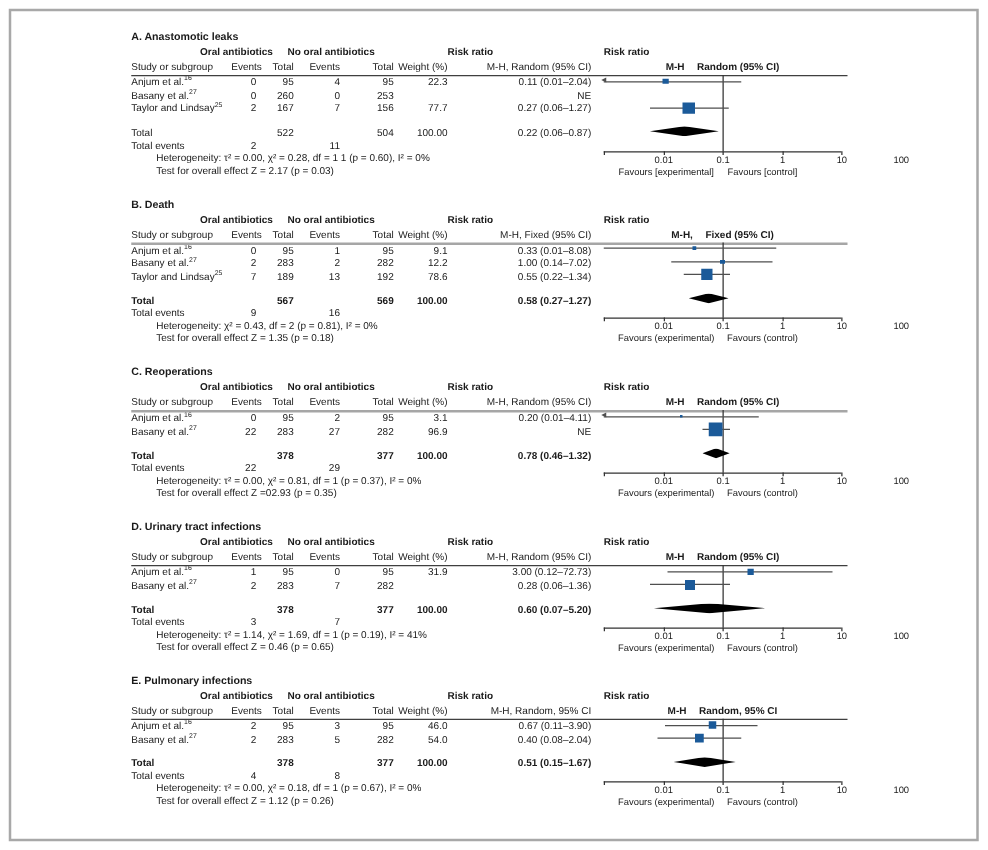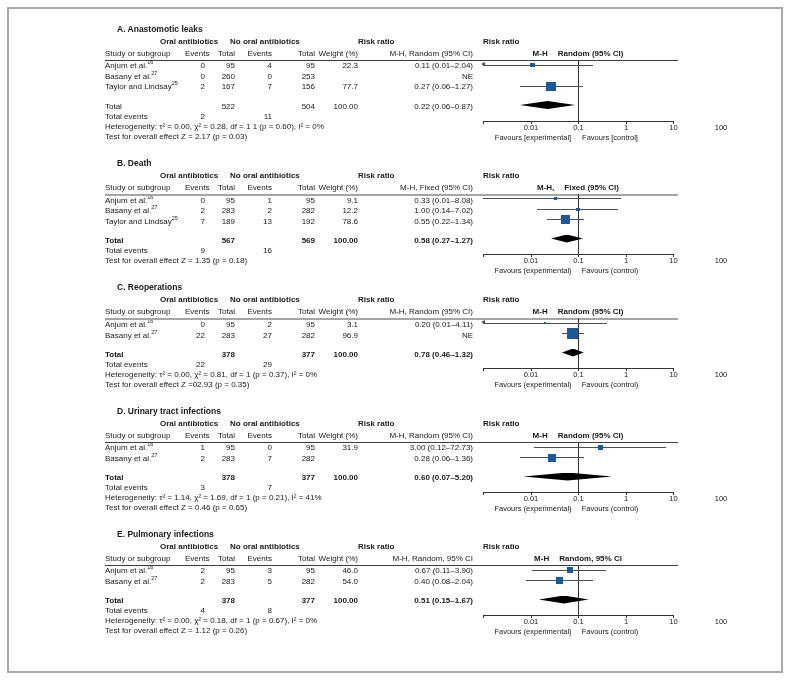--- a/index.html
+++ b/index.html
@@ -1,38 +1,38 @@
 <!DOCTYPE html>
 <html><head>
 <meta charset="utf-8">
 <style>
   html,body{margin:0;padding:0;width:790px;height:680px;background:#fff;overflow:hidden;
     font-family:"Liberation Sans","DejaVu Sans",sans-serif;color:#1a1a1a;}
   .frame{box-sizing:border-box;width:776px;height:666px;margin:7px;border:2px solid #a8a8a8;
     background:#fff;padding:14px 0 0 96px;position:relative;}
   .panel{position:relative;margin-bottom:15px;}
-  .p-title{font-weight:bold;font-size:8.5px;line-height:12px;margin:0 0 2px 12px;white-space:nowrap;}
+  .p-title{font-weight:bold;font-size:8.5px;line-height:12px;margin:0 0 2px 0;white-space:nowrap;}
   .p-body{position:relative;}
   .th1{position:relative;height:10px;font-weight:bold;font-size:8px;line-height:10px;}
   .th1 span{position:absolute;text-align:left;white-space:nowrap;}
   .th2{position:relative;height:13px;width:573px;}
   .th2.rule-thin{border-bottom:1.5px solid #3f3f3f;}
   .th2.rule-gray{border-bottom:2.5px solid #a6a6a6;}
   .grid{display:grid;grid-template-columns:80px 20px 30px 37px 43px 43px 115px;font-size:8px;line-height:10.5px;}
   .grid>div{white-space:nowrap;}
   .num{text-align:right;}
   .hgrid{font-weight:normal;line-height:13px;}
   .ph2{position:absolute;left:378px;top:0;width:190px;display:flex;justify-content:center;gap:10px;
     font-weight:bold;font-size:8px;line-height:13px;white-space:nowrap;}
   .srow{height:10.5px;}
   .spacer{height:8px;}
   .trow{line-height:11px;height:11px;}
   .bold{font-weight:bold;}
   .erow{height:10px;line-height:10px;}
-  .note{font-size:8px;line-height:10px;white-space:nowrap;}
+  .note{font-size:8px;line-height:10px;white-space:nowrap;margin-left:20px;}
   .plot{position:absolute;left:378px;top:23px;width:190px;}
   .vline{position:absolute;width:1px;background:#333;top:0;}
   .cil{position:absolute;height:1px;background:#4f4f4f;}
   .arrowL{position:absolute;width:0;height:0;border-top:2.5px solid transparent;
     border-bottom:2.5px solid transparent;border-right:4px solid #4f4f4f;}
   .sq{position:absolute;}
   .dia{position:absolute;height:8px;clip-path:polygon(0 50%,50% 0,100% 50%,50% 100%);}
   .axis{position:absolute;left:0;width:190px;height:0;border-top:1px solid #333;}
   .tick{position:absolute;width:1px;height:3px;background:#333;}
   .tlabel{position:absolute;transform:translateX(-50%);font-size:7.5px;line-height:8px;margin-left:48px;}
@@ -203,20 +203,21 @@
           </div>
           <div class="grid erow">
             <div class="study">Total events</div>
             <div class="num">9</div>
             <div class="num"></div>
             <div class="num">16</div>
             <div class="num"></div>
             <div class="num"></div>
             <div class="num"></div>
           </div>
+          <div class="note">Heterogeneity: χ² = 0.43, df = 2 (p = 0.81), I² = 0%</div>
           <div class="note">Test for overall effect Z = 1.35 (p = 0.18)</div>
           <div class="plot">
             <div class="vline" style="left: 95px; height: 60.5px;"></div>
             <div class="cil" style="left: 0px; width: 138.102px; top: 4.75px; background: rgb(79, 79, 79);"></div>
             <div class="sq" style="left: 70.6972px; top: 3.81775px; width: 2.8645px; height: 2.8645px; background: rgb(27, 90, 153);"></div>
             <div class="cil" style="left: 54.4411px; width: 80.7599px; top: 15.25px; background: rgb(79, 79, 79);"></div>
             <div class="sq" style="left: 93.4205px; top: 14.1705px; width: 3.159px; height: 3.159px; background: rgb(27, 90, 153);"></div>
             <div class="cil" style="left: 63.7651px; width: 37.2724px; top: 25.75px; background: rgb(79, 79, 79);"></div>
             <div class="sq" style="left: 77.9337px; top: 21.5165px; width: 9.467px; height: 9.467px; background: rgb(27, 90, 153);"></div>
             <div class="dia" style="left: 67.9898px; width: 31.9409px; top: 41px; background: rgb(0, 0, 0);"></div>
@@ -377,21 +378,21 @@
           </div>
           <div class="grid erow">
             <div class="study">Total events</div>
             <div class="num">3</div>
             <div class="num"></div>
             <div class="num">7</div>
             <div class="num"></div>
             <div class="num"></div>
             <div class="num"></div>
           </div>
-          <div class="note">Heterogeneity: τ² = 1.14, χ² = 1.69, df = 1 (p = 0.21), I² = 41%</div>
+          <div class="note">Heterogeneity: τ² = 1.14, χ² = 1.69, df = 1 (p = 0.19), I² = 41%</div>
           <div class="note">Test for overall effect Z = 0.46 (p = 0.65)</div>
           <div class="plot">
             <div class="vline" style="left: 95px; height: 50px;"></div>
             <div class="cil" style="left: 51.2611px; width: 132.17px; top: 4.75px; background: rgb(79, 79, 79);"></div>
             <div class="sq" style="left: 115.148px; top: 2.73475px; width: 5.0305px; height: 5.0305px; background: rgb(27, 90, 153);"></div>
             <div class="cil" style="left: 36.9622px; width: 64.3809px; top: 15.25px; background: rgb(79, 79, 79);"></div>
             <div class="sq" style="left: 64.51px; top: 11.52px; width: 8.46px; height: 8.46px; background: rgb(27, 90, 153);"></div>
             <div class="dia" style="left: 40.1422px; width: 88.868px; top: 30.5px; background: rgb(0, 0, 0);"></div>
             <div class="axis" style="top: 50px;"></div>
             <div class="tick" style="left: 0px; top: 50px;"></div>

